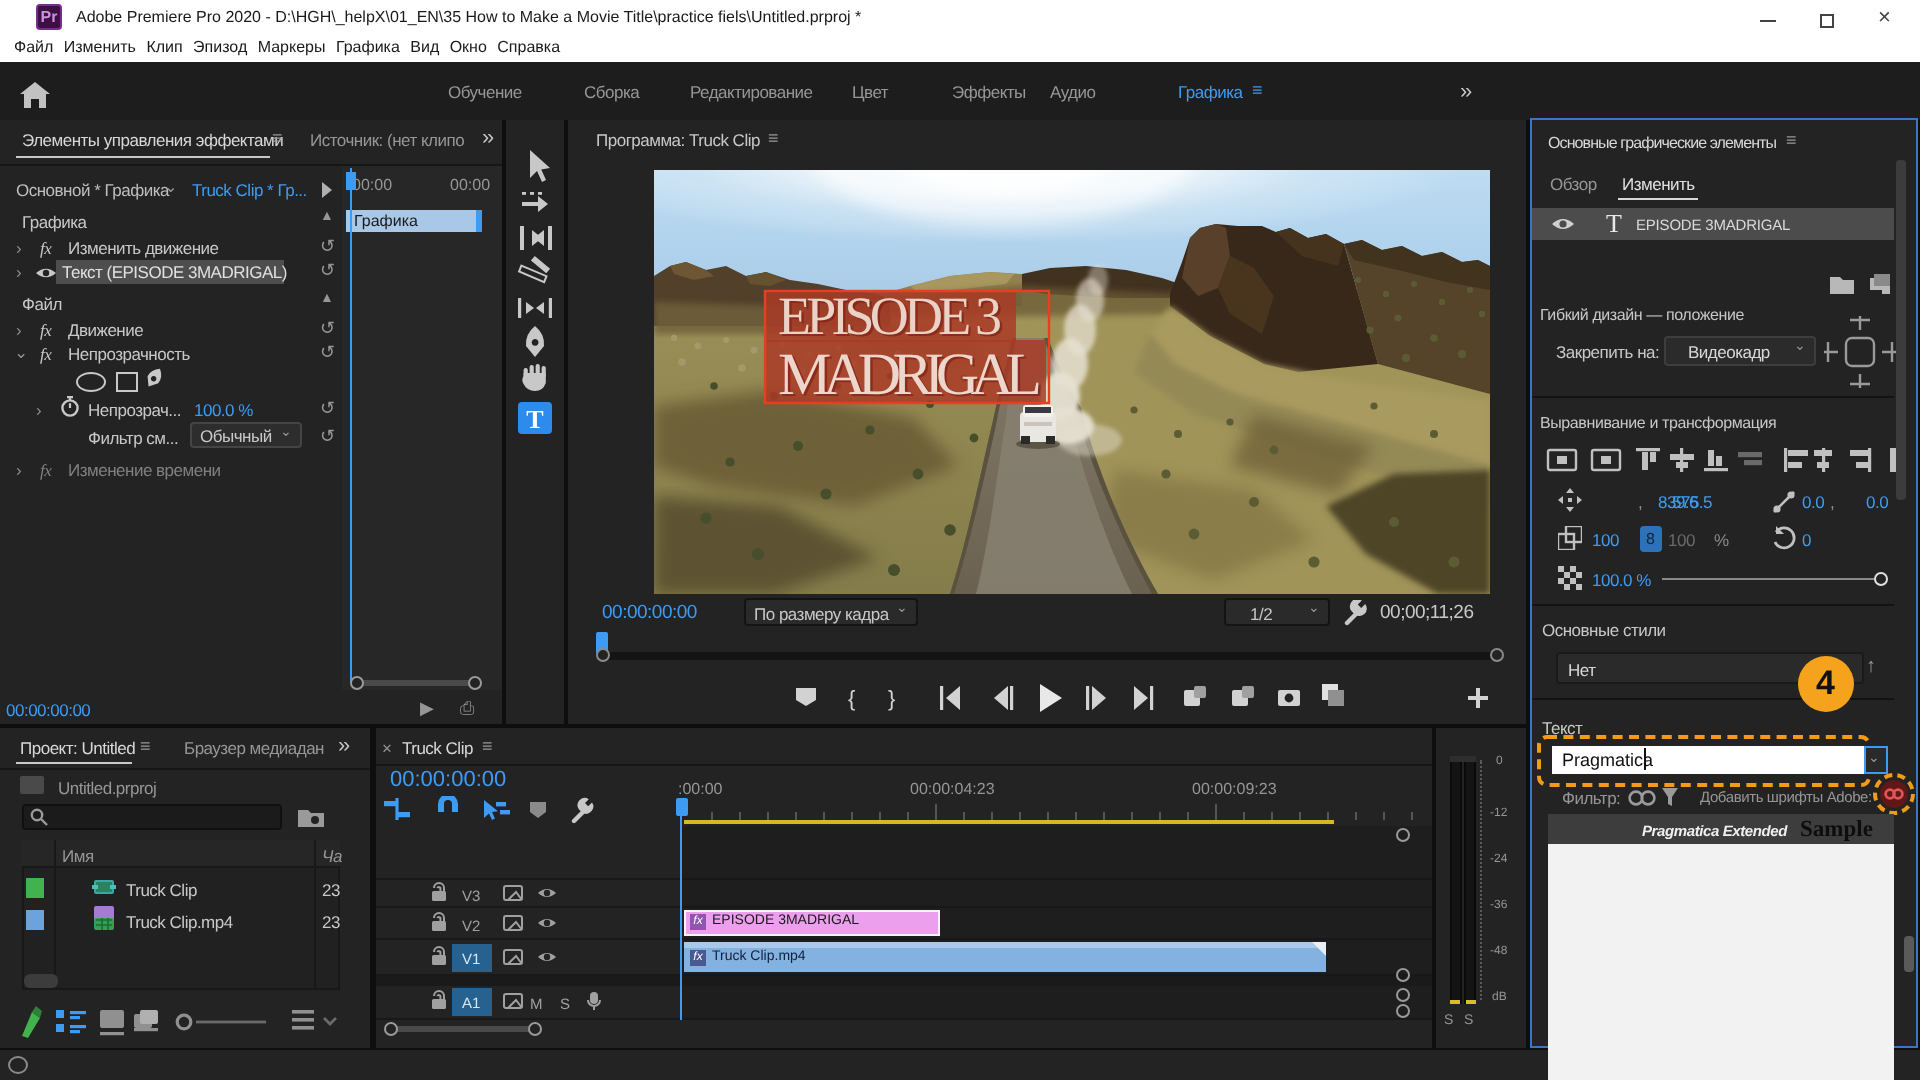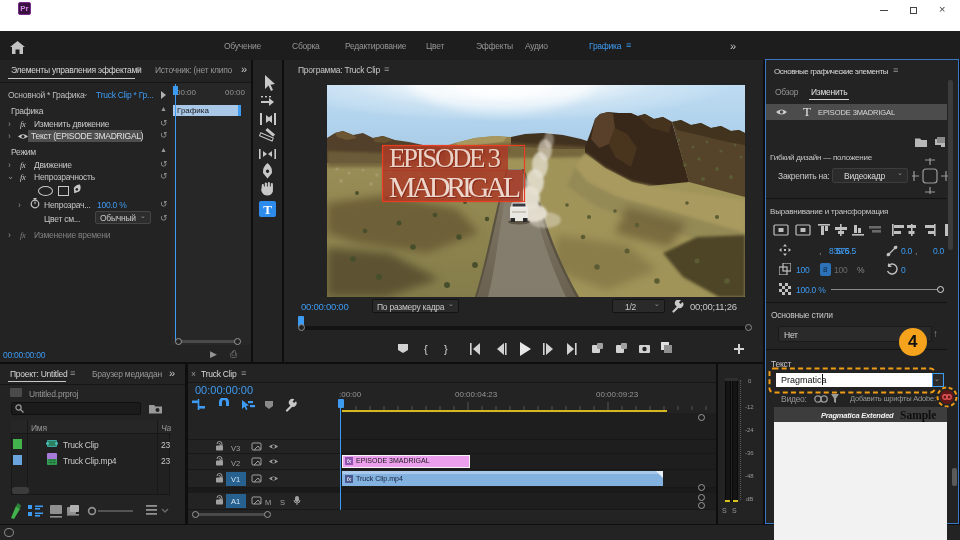--- a/index.html
+++ b/index.html
@@ -11,24 +11,26 @@
 .dim { color:#969696; }
 .blue { color:#3e9bf2; }
 .panel { background:#232323; }
 </style>
 </head>
 <body>
 <div id="app">
 
 <div class="abs" style="left:0;top:0;width:960px;height:31px;background:#ffffff;"></div>
 <div class="abs" style="left:18px;top:2px;width:13px;height:13px;background:#3a1140;border:1px solid #7b2b8f;border-radius:2px;color:#cf8fe0;font-size:8px;font-weight:bold;text-align:center;line-height:11px;">Pr</div>
+<div class="abs" style="left:38px;top:4px;font-size:8px;color:#1a1a1a;white-space:nowrap;">Adobe Premiere Pro 2020 - D:\HGH\_helpX\01_EN\35 How to Make a Movie Title\practice fiels\Untitled.prproj *</div>
 <div class="abs" style="left:880px;top:10px;width:8px;height:1.2px;background:#444;"></div>
 <div class="abs" style="left:910px;top:7px;width:7px;height:7px;border:1.2px solid #444;"></div>
 <div class="abs" style="left:939px;top:3px;font-size:11px;color:#444;">×</div>
 
+<div class="abs" style="left:7px;top:19px;font-size:8px;color:#1a1a1a;white-space:nowrap;word-spacing:3px;">Файл Изменить Клип Эпизод Маркеры Графика Вид Окно Справка</div>
 
 <div class="abs" style="left:0;top:31px;width:960px;height:29px;background:#1d1d1d;"></div>
 <svg class="abs" style="left:10px;top:41px;" width="15" height="13" viewBox="0 0 15 13">
       <path d="M7.5 0 L15 6 L13 6 L13 13 L9.5 13 L9.5 8.5 L5.5 8.5 L5.5 13 L2 13 L2 6 L0 6 Z" fill="#c2c2c2"></path>
     </svg>
 <div class="abs txt dim" style="left:224px;top:41px;">Обучение</div>
 <div class="abs txt dim" style="left:292px;top:41px;">Сборка</div>
 <div class="abs txt dim" style="left:345px;top:41px;">Редактирование</div>
 <div class="abs txt dim" style="left:426px;top:41px;">Цвет</div>
 <div class="abs txt dim" style="left:476px;top:41px;">Эффекты</div>
@@ -67,42 +69,42 @@
   <div class="abs txt" style="left:20px;top:119px;font-style:italic;font-family:'Liberation Serif',serif;">fx</div>
   <div class="abs txt" style="left:34px;top:119px;">Изменить движение</div>
   <div class="abs" style="left:129px;top:131px;width:0px;"></div>
   <div class="abs" style="left:28px;top:130px;width:114px;height:12px;background:#4e4e4e;"></div>
   <div class="abs txt" style="left:8px;top:131px;color:#909090;">›</div>
   <svg class="abs" style="left:18px;top:133px;" width="10" height="7" viewBox="0 0 10 7">
         <path d="M0 3.5 Q5 -0.8 10 3.5 Q5 7.8 0 3.5 Z" fill="#c8c8c8"></path>
         <circle cx="5" cy="3.5" r="1.6" fill="#232323"></circle>
       </svg>
   <div class="abs txt" style="left:31px;top:131px;color:#e0e0e0;">Текст (EPISODE 3MADRIGAL)</div>
-  <div class="abs txt" style="left:11px;top:147px;">Режим</div>
+  <div class="abs txt" style="left:11px;top:147px;">Файл</div>
   <div class="abs dim" style="left:160px;top:146px;font-size:7px;">▲</div>
   <div class="abs txt" style="left:8px;top:160px;color:#909090;">›</div>
   <div class="abs txt" style="left:20px;top:160px;font-style:italic;font-family:'Liberation Serif',serif;">fx</div>
   <div class="abs txt" style="left:34px;top:160px;">Движение</div>
   <div class="abs txt" style="left:7px;top:171px;color:#909090;">⌄</div>
   <div class="abs txt" style="left:20px;top:172px;font-style:italic;font-family:'Liberation Serif',serif;">fx</div>
   <div class="abs txt" style="left:34px;top:172px;">Непрозрачность</div>
 
   <div class="abs" style="left:38px;top:186px;width:15px;height:10px;border:1px solid #c8c8c8;border-radius:50%;"></div>
   <div class="abs" style="left:58px;top:186px;width:11px;height:10px;border:1px solid #c8c8c8;"></div>
   <svg class="abs" style="left:71px;top:183px;" width="12" height="12" viewBox="0 0 12 12">
         <path d="M6 0.5 Q9.6 3.2 9.2 7 L6 11 L2.8 7 Q2.4 3.2 6 0.5 Z M6 5 a1.4 1.4 0 1 0 0.1 0 Z" fill="#c8c8c8" fill-rule="evenodd" transform="rotate(33 6 6)"></path>
       </svg>
   <div class="abs txt" style="left:18px;top:200px;color:#909090;">›</div>
   <svg class="abs" style="left:30px;top:198px;" width="10" height="11" viewBox="0 0 10 11">
         <circle cx="5" cy="6" r="3.8" stroke="#c8c8c8" stroke-width="1.2" fill="none"></circle>
         <path d="M3.5 0.6 L6.5 0.6 M5 0.6 L5 2 M5 6 L5 3.6" stroke="#c8c8c8" stroke-width="1.1"></path>
       </svg>
   <div class="abs txt" style="left:44px;top:200px;">Непрозрач...</div>
   <div class="abs txt blue" style="left:97px;top:200px;">100.0 %</div>
-  <div class="abs txt" style="left:44px;top:214px;">Цвет см...</div>
+  <div class="abs txt" style="left:44px;top:214px;">Фильтр см...</div>
   <div class="abs" style="left:95px;top:211px;width:56px;height:13px;background:#2d2d2d;border:1px solid #454545;border-radius:2px;"></div>
   <div class="abs txt" style="left:100px;top:213px;">Обычный</div>
   <div class="abs dim" style="left:140px;top:212px;font-size:7px;">⌄</div>
   <div class="abs txt" style="left:8px;top:230px;color:#909090;">›</div>
   <div class="abs txt" style="left:20px;top:230px;color:#808080;font-style:italic;font-family:'Liberation Serif',serif;">fx</div>
   <div class="abs txt" style="left:34px;top:230px;color:#808080;">Изменение времени</div>
 
   <div class="abs dim" style="left:160px;top:118px;font-size:9px;">↺</div>
   <div class="abs dim" style="left:160px;top:130px;font-size:9px;">↺</div>
   <div class="abs dim" style="left:160px;top:159px;font-size:9px;">↺</div>
@@ -758,21 +760,21 @@
 
   <svg class="abs" style="left:768px;top:367px;" width="168" height="27">
         <rect x="1.5" y="1.5" width="165" height="24" rx="4" fill="none" stroke="#f19b16" stroke-width="2" stroke-dasharray="5 3.2"></rect>
       </svg>
   <div class="abs" style="left:776px;top:373px;width:156px;height:14px;background:#ffffff;"></div>
   <div class="abs" style="left:781px;top:375px;font-size:9px;color:#111;">Pragmatica</div>
   <div class="abs" style="left:822px;top:374px;width:1px;height:11px;background:#111;"></div>
   <div class="abs" style="left:932px;top:373px;width:12px;height:14px;background:#2a2a2a;border:1px solid #3e9bf2;"></div>
   <div class="abs dim" style="left:934px;top:375px;font-size:7px;">⌄</div>
 
-  <div class="abs txt dim" style="left:781px;top:394px;">Видео:</div>
+  <div class="abs txt dim" style="left:781px;top:394px;">Фильтр:</div>
   <svg class="abs" style="left:814px;top:395px;" width="14" height="8" viewBox="0 0 14 8">
         <circle cx="4" cy="4" r="3.2" fill="none" stroke="#9a9a9a" stroke-width="1.3"></circle>
         <circle cx="10" cy="4" r="3.2" fill="none" stroke="#9a9a9a" stroke-width="1.3"></circle>
       </svg>
   <svg class="abs" style="left:831px;top:394px;" width="8" height="10" viewBox="0 0 8 10">
         <path d="M0 0 L8 0 L5 4.5 L5 9 L3 8 L3 4.5 Z" fill="#9a9a9a"></path>
       </svg>
   <div class="abs dim" style="left:850px;top:394px;font-size:7.5px;letter-spacing:-0.2px;white-space:nowrap;">Добавить шрифты Adobe:</div>
   <svg class="abs" style="left:936px;top:386px;" width="22" height="22">
         <circle cx="11" cy="11" r="9.5" fill="none" stroke="#f19b16" stroke-width="2" stroke-dasharray="4 2.6"></circle>

